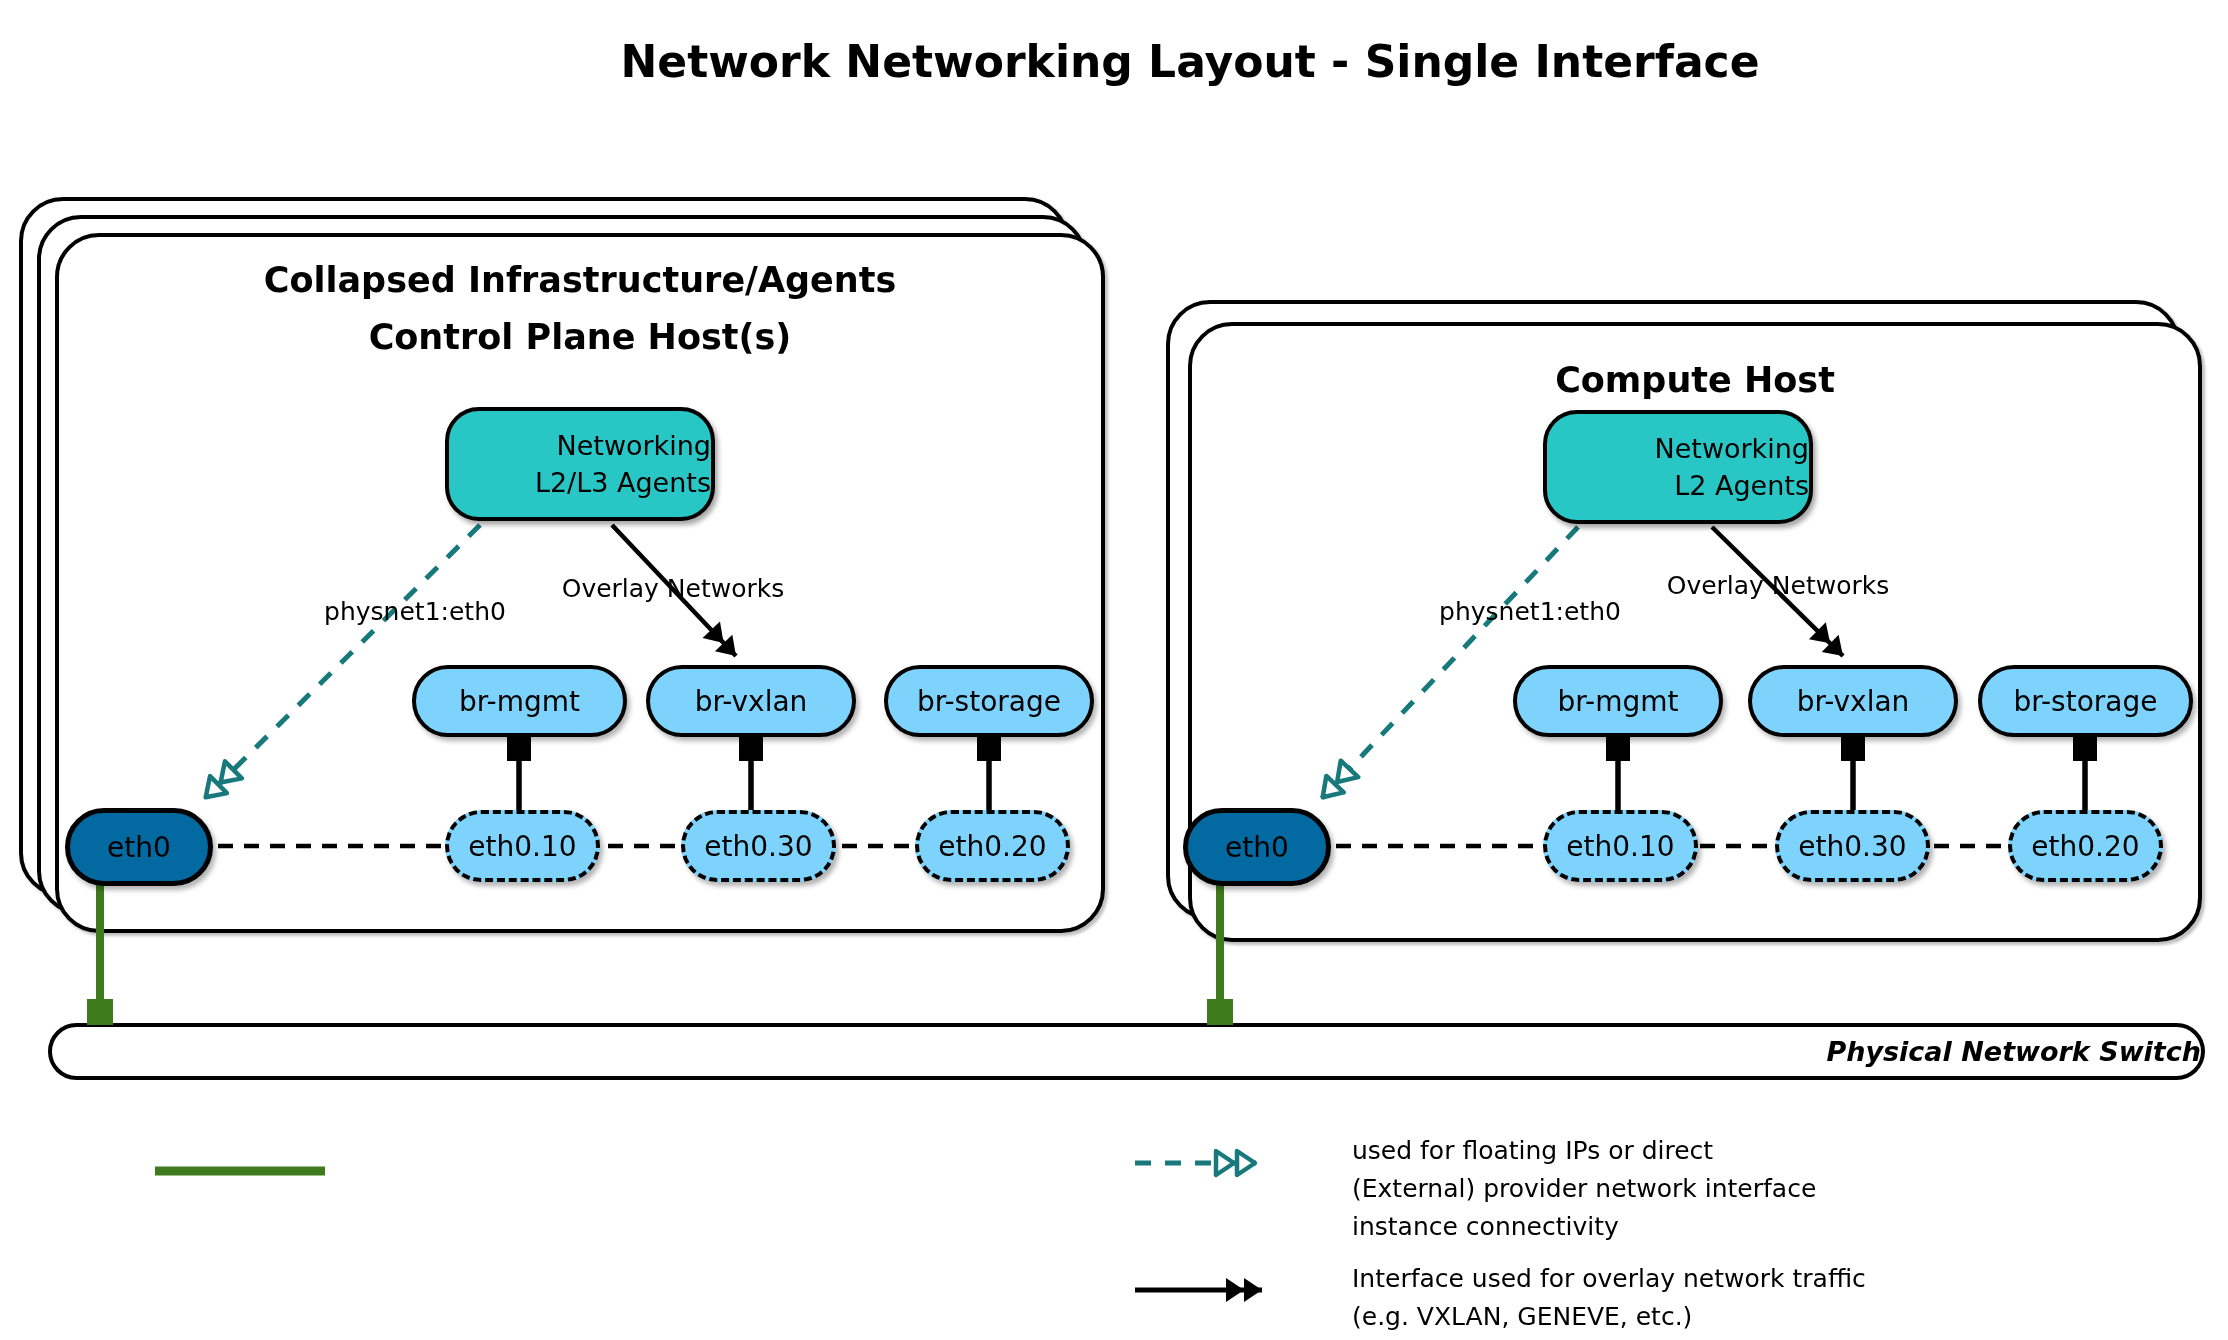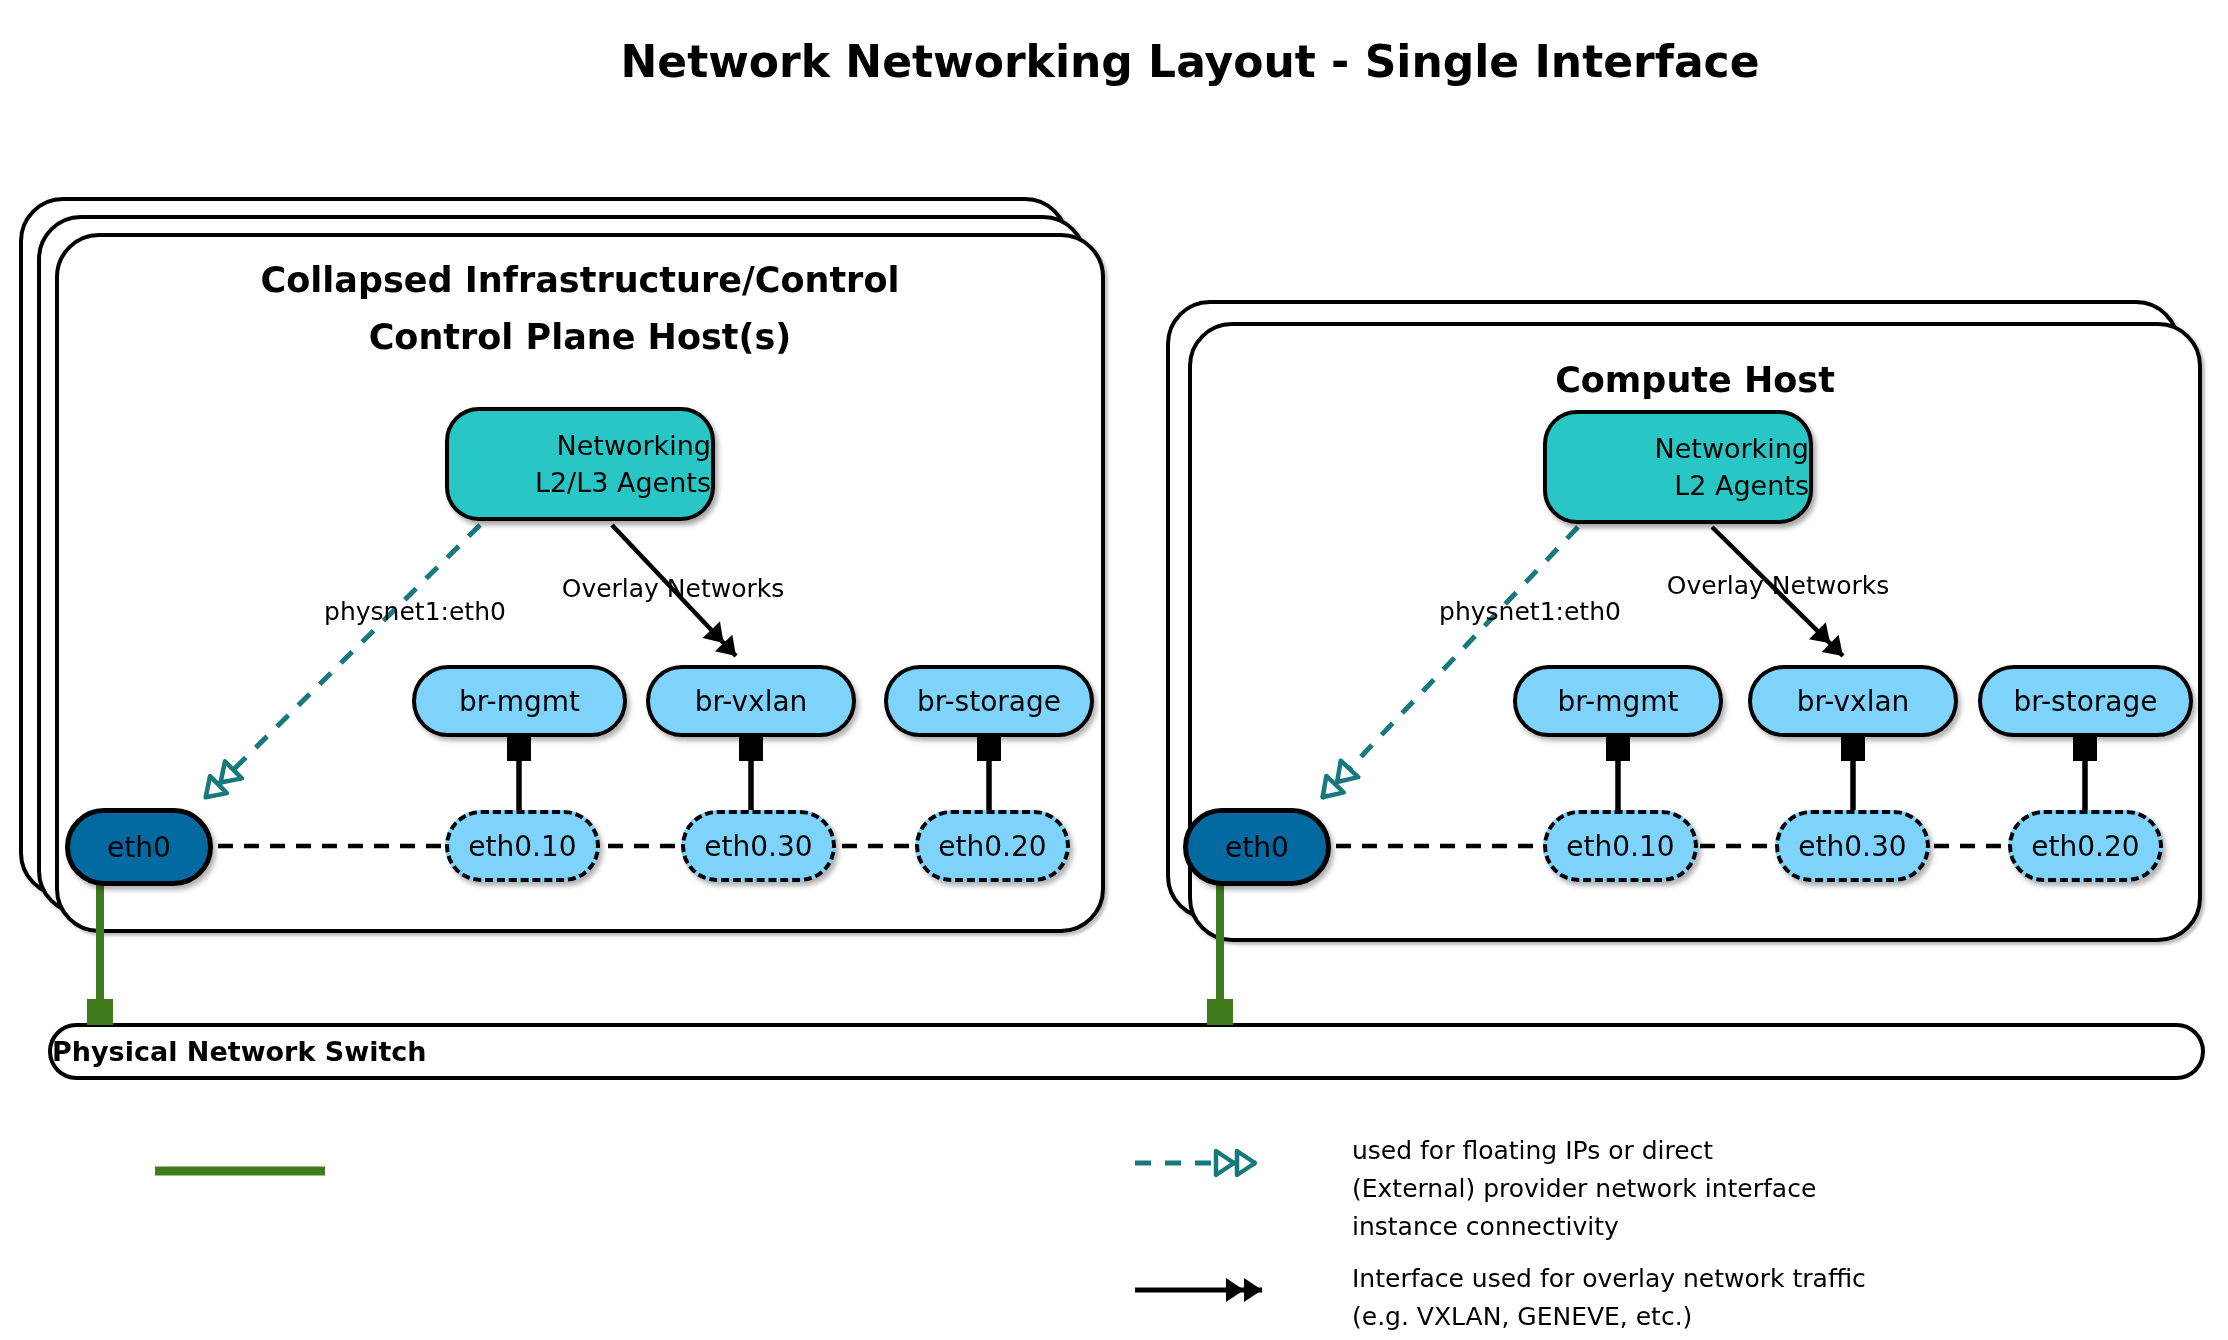--- a/index.html
+++ b/index.html
@@ -33,21 +33,21 @@
   .edge-label{position:absolute;transform:translateX(-50%);font-size:25px;white-space:nowrap;z-index:3;}
   .pill{
     position:absolute;height:72px;background:#7dd3fc;border:4px solid #000;border-radius:40px;
     box-sizing:border-box;display:flex;align-items:center;justify-content:center;
     font-size:28px;z-index:3;box-shadow:3px 4px 5px rgba(0,0,0,.3);white-space:nowrap;
   }
   .pill.dashed{border-style:dashed;}
   .pill.phys{background:#0369a1;border-width:5px;}
   .switch{
     position:absolute;background:#fff;border:4px solid #000;border-radius:30px;
-    box-sizing:border-box;display:flex;align-items:center;justify-content:flex-start;z-index:3;
+    box-sizing:border-box;display:flex;align-items:center;justify-content:flex-end;z-index:3;font-style:italic;
   }
   .switch-label{font-size:27px;font-weight:bold;}
   .green-sq{position:absolute;width:26px;height:26px;background:#3f7a1d;z-index:5;}
   .legend-text{position:absolute;font-size:25px;line-height:1.52;z-index:3;}
 </style>
 </head>
 <body>
 
 <div id="canvas">
 
@@ -93,21 +93,21 @@
     <rect x="2073" y="737" width="24" height="24" fill="#000"></rect>
     <line x1="2085" y1="750" x2="2085" y2="815" stroke="#000" stroke-width="5.5"></line>
     <line x1="1220" y1="880" x2="1220" y2="1023" stroke="#3f7a1d" stroke-width="8"></line>
 
     <line x1="155" y1="1171" x2="325" y2="1171" stroke="#3f7a1d" stroke-width="9"></line>
     <path d="M1135,1163 L1256,1163" fill="none" stroke="#17797c" stroke-width="5" stroke-dasharray="16 14" marker-end="url(#tealHead)"></path>
     <path d="M1135,1290 L1262,1290" fill="none" stroke="#000" stroke-width="5" marker-end="url(#blackHead)"></path>
   </svg>
 
   <div class="host-title" style="left:580px;top:252px">
-    <div>Collapsed Infrastructure/Control</div>
+    <div>Collapsed Infrastructure/Agents</div>
     <div>Control Plane Host(s)</div>
   </div>
 
   <div class="agent" style="left:445px;top:407px;width:270px;height:114px">
     <div>Networking</div>
     <div>L2/L3 Agents</div>
   </div>
 
   <div class="edge-label" style="left:415px;top:597px">physnet1:eth0</div>
   <div class="edge-label" style="left:673px;top:574px">Overlay Networks</div>

